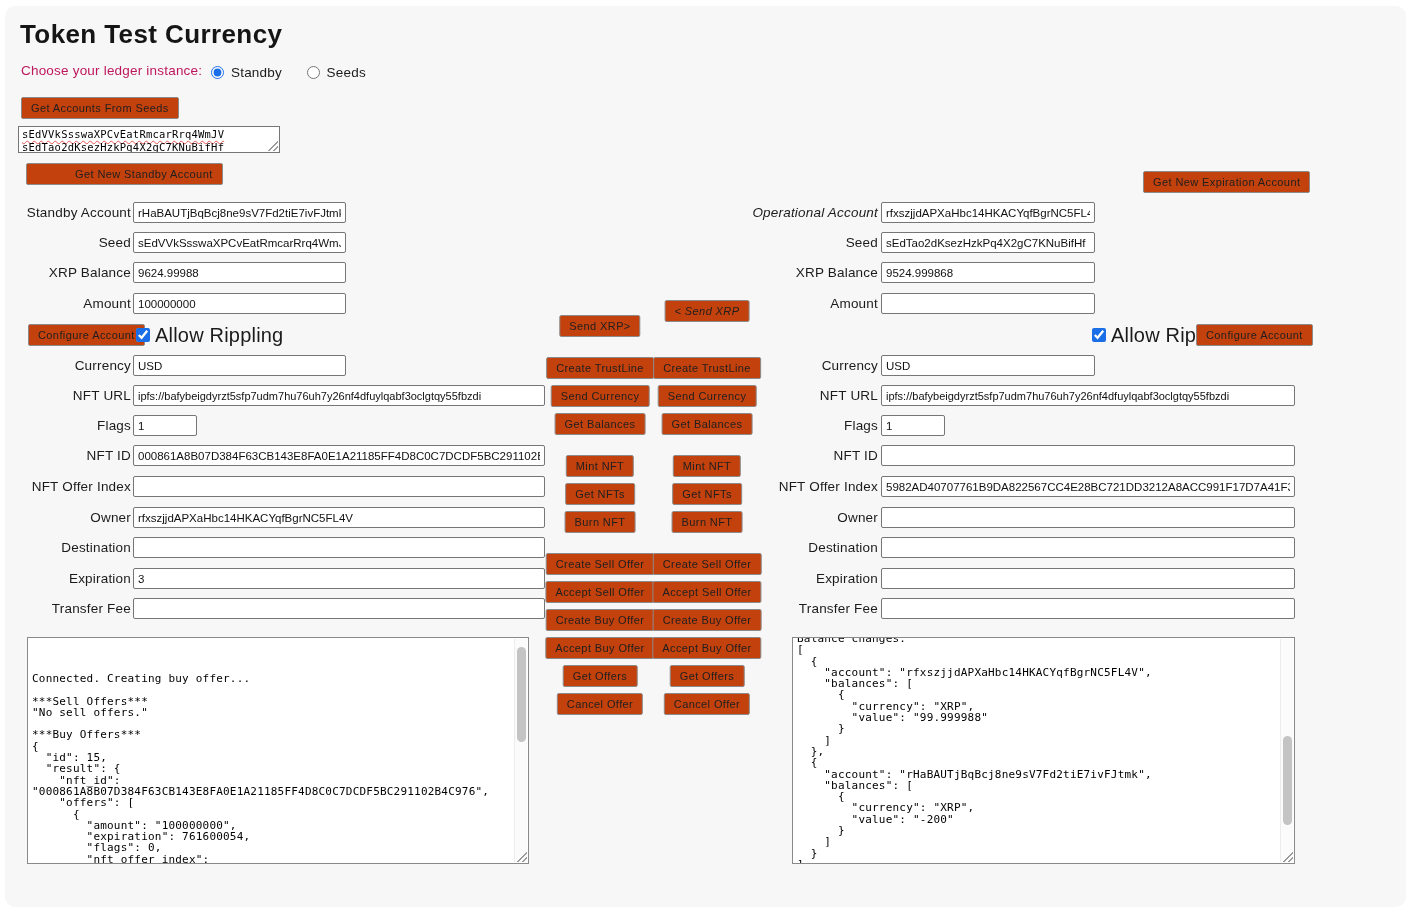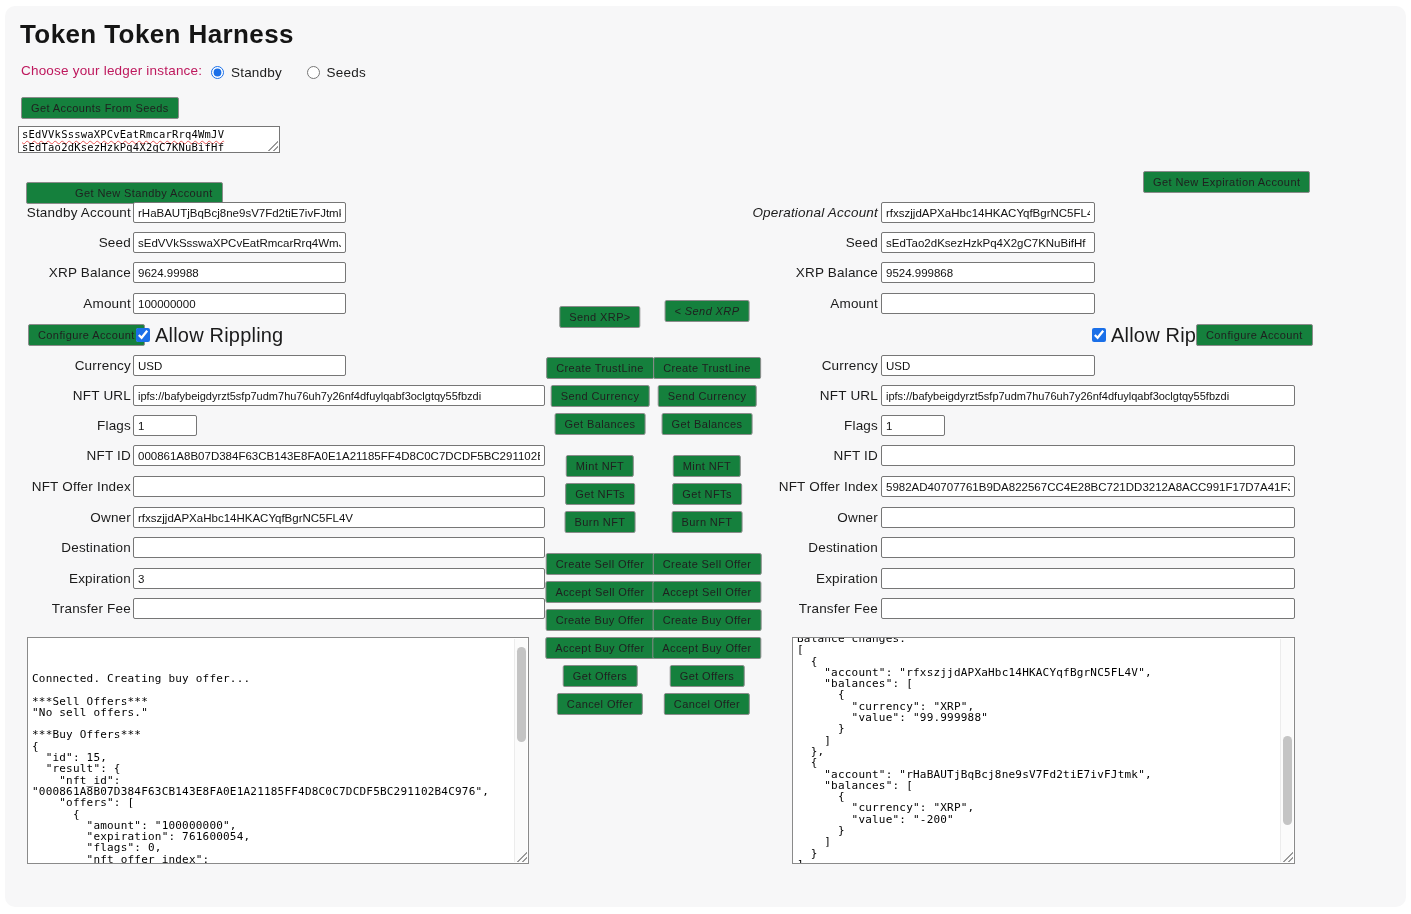--- a/index.html
+++ b/index.html
@@ -3,21 +3,21 @@
 <meta charset="utf-8">
 <style>
   * { margin:0; padding:0; box-sizing:border-box; font-family:"Liberation Sans",sans-serif; }
   html,body { width:1411px; height:914px; }
   body { position:relative; background:#ffffff; overflow:hidden; letter-spacing:.2px; }
   .bg { position:absolute; inset:6px 5px 7px 5px; background:#f7f7f8; border-radius:10px; }
   h1.title { position:absolute; left:20px; top:19px; font-size:26px; font-weight:600; letter-spacing:.4px; color:#151515; }
   .lbl { position:absolute; height:21px; line-height:22px; font-size:13.5px; color:#1b1b1b; text-align:right; white-space:nowrap; }
   .inp { position:absolute; height:21px; border:1px solid #767676; border-radius:2px; background:#fff;
          font-size:11.5px; font-family:"Liberation Sans",sans-serif; padding:0 4px; color:#111; outline:none; }
-  .btn { position:absolute; height:22px; background:#15803d; border:1px solid #8b8b8b; border-radius:2px;
+  .btn { position:absolute; height:22px; background:#c2410c; border:1px solid #8b8b8b; border-radius:2px;
          font-size:11px; letter-spacing:.4px; color:#1f1f1f; padding:0 9px; line-height:20px; text-align:left;
          white-space:nowrap; cursor:default; }
   .mid { transform:translateX(-50%); }
   .resbox { position:absolute; width:502px; height:227px; background:#fff; border:1px solid #8a8a8a; overflow:hidden; }
   .mono { font-family:"DejaVu Sans Mono",monospace; font-size:11px; line-height:11.3px; white-space:pre; color:#000;margin-top:32px; }
   .respad { position:absolute; left:4px; top:3px; right:18px; bottom:0; overflow:hidden; }
   .sbtrack { position:absolute; top:1px; right:1px; bottom:1px; width:13px; background:#fbfbfb; border-left:1px solid #ececec; }
   .sbthumb { position:absolute; left:2px; width:9px; border-radius:5px; background:#c4c4c4; }
   .rz { position:absolute; right:1px; bottom:1px; width:11px; height:11px;
         background:repeating-linear-gradient(-45deg,transparent 0 2.2px,#9a9a9a 2.2px 3.6px);
@@ -32,37 +32,37 @@
   .radio-group label { font-size:13.5px; color:#1b1b1b; margin-right:20px; }
   input[type=radio] { width:13px; height:13px; accent-color:#1a6fe8; margin:0 7px 0 0; vertical-align:-2px; }
   input[type=checkbox] { position:absolute; width:14px; height:14px; accent-color:#1a6fe8; margin:0; }
   .ripl { position:absolute; height:22px; line-height:22px; font-size:20px; color:#1b1b1b; white-space:nowrap; }
 </style>
 </head>
 <body>
 
 <div class="bg"></div>
 
-<h1 class="title">Token Token Harness</h1>
+<h1 class="title">Token Test Currency</h1>
 
 <div class="ledger">Choose your ledger instance:</div>
 <div class="radio-group">
   <label><input type="radio" name="ledger" style="position: static;" checked="true"><span>Standby</span></label>
   <label><input type="radio" name="ledger" style="position: static;"><span>Seeds</span></label>
 </div>
 
 <button class="btn" style="left:21px;top:97px;">Get Accounts From Seeds</button>
 
 <div class="seedbox">
   <div class="seedtext">sEdVVkSsswaXPCvEatRmcarRrq4WmJV
 sEdTao2dKsezHzkPq4X2gC7KNuBifHf</div>
   <div class="rz"></div>
 </div>
 
-<button class="btn" style="left:26px;top:182px;padding-left:48px;">Get New Standby Account</button>
+<button class="btn" style="left:26px;top:163px;padding-left:48px;">Get New Standby Account</button>
 
 <div class="lbl" style="left:0;width:131px;top:202px;">Standby Account</div>
 <input class="inp" style="left: 133px; top: 202px; width: 213px;" value="rHaBAUTjBqBcj8ne9sV7Fd2tiE7ivFJtmk">
 
 <div class="lbl" style="left:0;width:131px;top:232px;">Seed</div>
 <input class="inp" style="left: 133px; top: 232px; width: 213px;" value="sEdVVkSsswaXPCvEatRmcarRrq4WmJV">
 
 <div class="lbl" style="left:0;width:131px;top:262px;">XRP Balance</div>
 <input class="inp" style="left: 133px; top: 262px; width: 213px;" value="9624.99988">
 
@@ -121,21 +121,21 @@
         "nft_offer_index":
 "5982AD40707761B9DA822567CC4E28BC721DD3212A8ACC991F17D7A41F3D478F",
         "owner": "rHaBAUTjBqBcj8ne9sV7Fd2tiE7ivFJtmk"</div>
     </div>
   <div class="sbtrack">
       <div class="sbthumb" style="top:8px;height:95px;"></div>
     </div>
   <div class="rz"></div>
 </div>
 
-<button class="btn mid" style="left:600px;top:306px;">Send XRP&gt;</button>
+<button class="btn mid" style="left:600px;top:315px;">Send XRP&gt;</button>
 <button class="btn mid" style="left:707px;top:300px;font-style:italic;">&lt; Send XRP</button>
 
 <button class="btn mid" style="left:600px;top:357px;">Create TrustLine</button>
 <button class="btn mid" style="left:707px;top:357px;">Create TrustLine</button>
 
 <button class="btn mid" style="left:600px;top:385px;">Send Currency</button>
 <button class="btn mid" style="left:707px;top:385px;">Send Currency</button>
 
 <button class="btn mid" style="left:600px;top:413px;">Get Balances</button>
 <button class="btn mid" style="left:707px;top:413px;">Get Balances</button>

